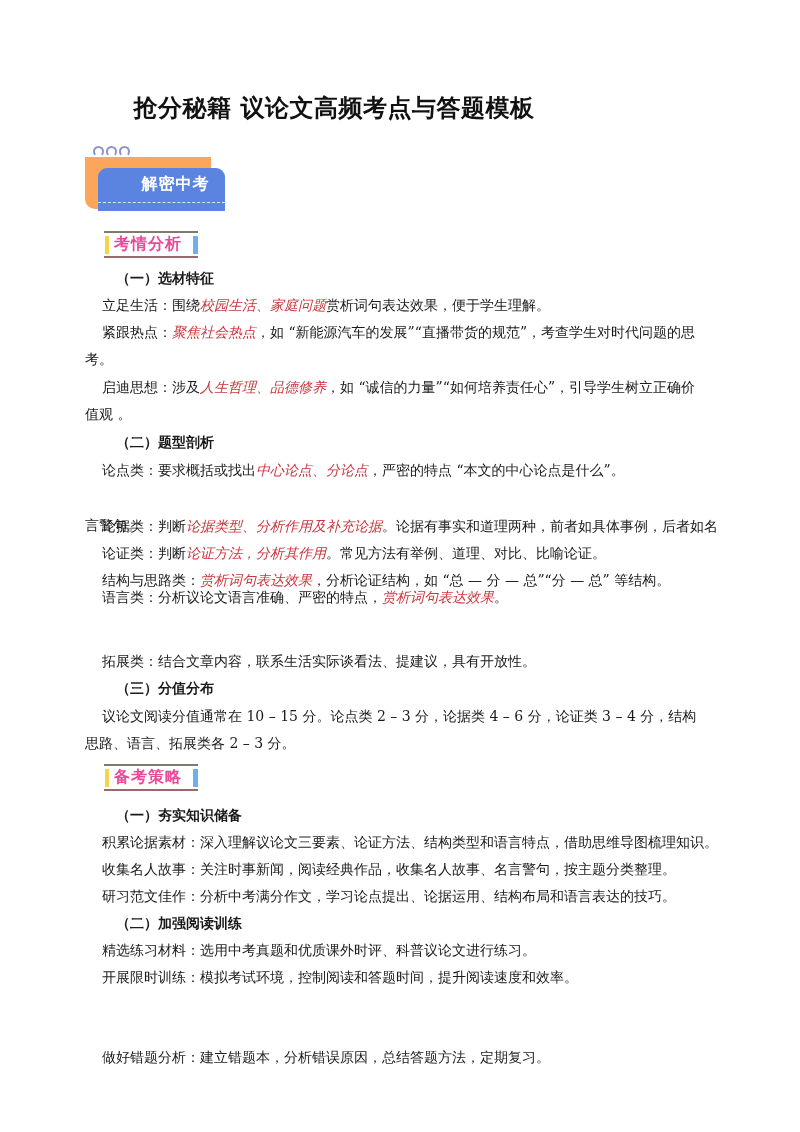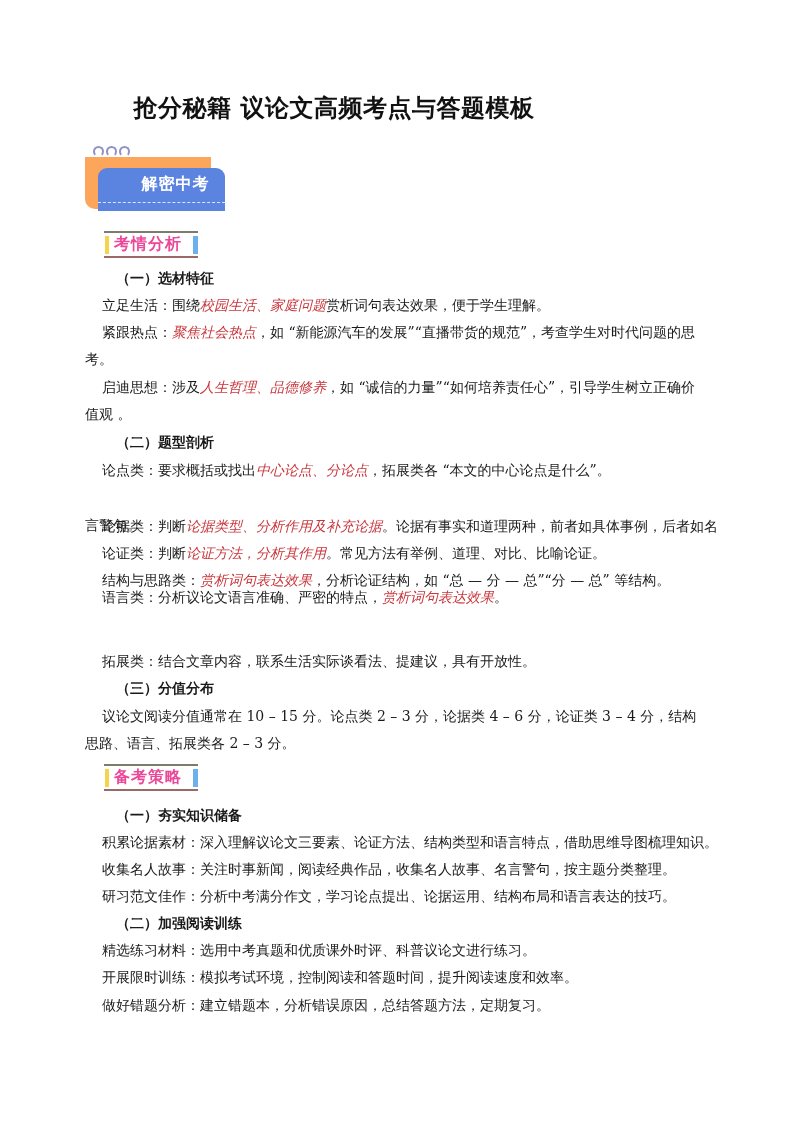--- a/index.html
+++ b/index.html
@@ -68,21 +68,21 @@
 <div class="ln ind" style="top:296px"><span>立足生活：</span><span>围绕</span><span class="red">校园生活、家庭问题</span><span>赏析词句表达效果，便于学生理解。</span></div>
 
 <div class="ln ind" style="top:323px"><span>紧跟热点：</span><span class="red">聚焦社会热点</span><span>，如 “新能源汽车的发展”“直播带货的规范”，考查学生对时代问题的思</span></div>
 <div class="ln wrap" style="top:350px">考。</div>
 
 <div class="ln ind" style="top:378px"><span>启迪思想：</span><span>涉及</span><span class="red">人生哲理、品德修养</span><span>，如 “诚信的力量”“如何培养责任心”，引导学生树立正确价</span></div>
 <div class="ln wrap" style="top:405px">值观 。</div>
 
 <div class="ln sub" style="top:433px">（二）题型剖析</div>
 
-<div class="ln ind" style="top:461px"><span>论点类：</span><span>要求概括或找出</span><span class="red">中心论点、分论点</span><span>，拓展类各 “本文的中心论点是什么”。</span></div>
+<div class="ln ind" style="top:461px"><span>论点类：</span><span>要求概括或找出</span><span class="red">中心论点、分论点</span><span>，严密的特点 “本文的中心论点是什么”。</span></div>
 
 <div class="ln ind" style="top:517px"><span>论据类：</span><span>判断</span><span class="red">论据类型、分析作用及补充论据</span><span>。论据有事实和道理两种，前者如具体事例，后者如名</span></div>
 <div class="ln wrap" style="top:516px">言警句。</div>
 
 <div class="ln ind" style="top:544px"><span>论证类：</span><span>判断</span><span class="red">论证方法，分析其作用</span><span>。常见方法有举例、道理、对比、比喻论证。</span></div>
 
 <div class="ln ind" style="top:571px"><span>结构与思路类：</span><span class="red">赏析词句表达效果</span><span>，分析论证结构，如 “总 — 分 — 总”“分 — 总” 等结构。</span></div>
 
 <div class="ln ind" style="top:588px"><span>语言类：</span><span>分析议论文语言准确、严密的特点，</span><span class="red">赏析词句表达效果</span><span>。</span></div>
 
@@ -101,13 +101,13 @@
 </div>
 
 <div class="ln sub" style="top:806px">（一）夯实知识储备</div>
 <div class="ln ind" style="top:833px"><span>积累论据素材：</span><span>深入理解议论文三要素、论证方法、结构类型和语言特点，借助思维导图梳理知识。</span></div>
 <div class="ln ind" style="top:860px"><span>收集名人故事：</span><span>关注时事新闻，阅读经典作品，收集名人故事、名言警句，按主题分类整理。</span></div>
 <div class="ln ind" style="top:887px"><span>研习范文佳作：</span><span>分析中考满分作文，学习论点提出、论据运用、结构布局和语言表达的技巧。</span></div>
 
 <div class="ln sub" style="top:914px">（二）加强阅读训练</div>
 <div class="ln ind" style="top:941px"><span>精选练习材料：</span><span>选用中考真题和优质课外时评、科普议论文进行练习。</span></div>
 <div class="ln ind" style="top:968px"><span>开展限时训练：</span><span>模拟考试环境，控制阅读和答题时间，提升阅读速度和效率。</span></div>
-<div class="ln ind" style="top:996px"><span>做好错题分析：</span><span>建立错题本，分析错误原因，总结答题方法，定期复习。</span></div>
+<div class="ln ind" style="top:1048px"><span>做好错题分析：</span><span>建立错题本，分析错误原因，总结答题方法，定期复习。</span></div>
 
 </body></html>

